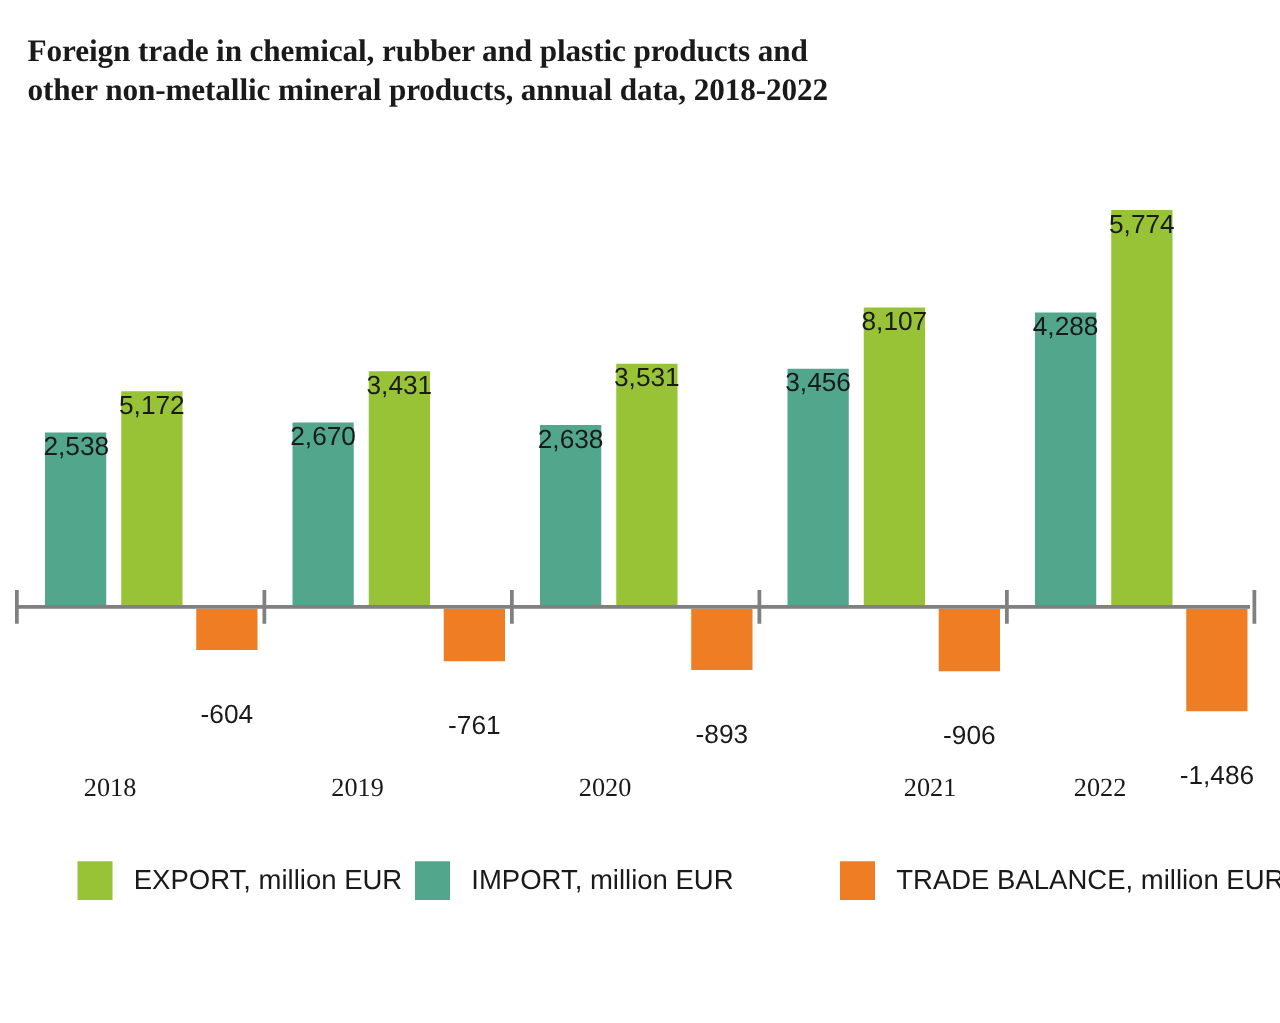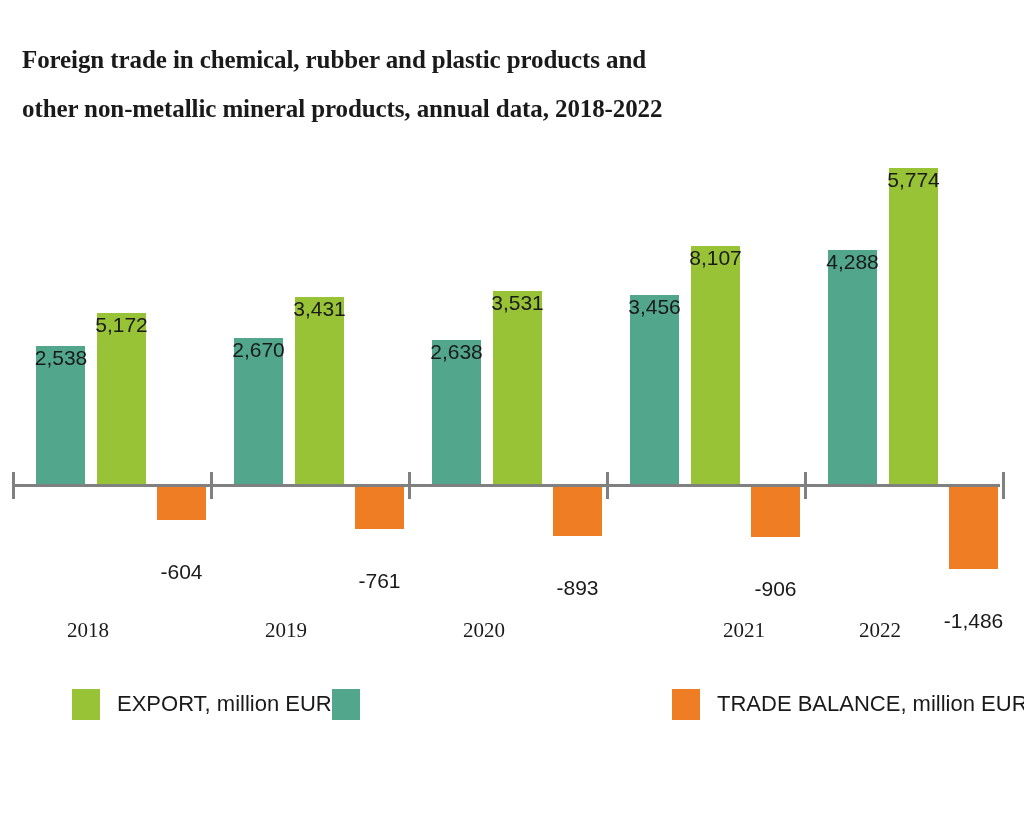--- a/index.html
+++ b/index.html
@@ -22,21 +22,21 @@
     left: 22px;
     top: 26px;
     width: 900px;
     font-family: "Liberation Serif", serif;
     font-weight: bold;
     font-size: 25px;
     line-height: 31px;
     color: #1a1a1a;
     letter-spacing: -0.1px;
   }
-  #chart-title .tline { display: block; margin-top: 18px; }
+  #chart-title .tline { display: block; }
 
   
   #plot {
     position: absolute;
     left: 0;
     top: 0;
     width: 1024px;
     height: 660px;
   }
 
@@ -185,26 +185,27 @@
     <div id="years-layer">
         <div class="year-label" style="left: 88px;">2018</div>
         <div class="year-label" style="left: 286px;">2019</div>
         <div class="year-label" style="left: 484px;">2020</div>
         <div class="year-label" style="left: 696px; margin-left: 48px;">2021</div>
         <div class="year-label" style="left: 880px;">2022</div>
       </div>
   </div>
 
   <div id="legend">
-      <div class="legend-item" style="left: 32px; padding-left: 40px;">
+      <div class="legend-item" style="left: 22px; padding-left: 40px;">
         <div class="legend-swatch" style="background: rgb(152, 195, 54);"></div>
         <div class="legend-label">EXPORT, million EUR</div>
       </div>
       <div class="legend-item" style="left: 332px;">
         <div class="legend-swatch" style="background: rgb(82, 166, 140);"></div>
+        <div class="legend-label">IMPORT, million EUR</div>
       </div>
       <div class="legend-item" style="left: 672px;">
         <div class="legend-swatch" style="background: rgb(238, 125, 35);"></div>
         <div class="legend-label">TRADE BALANCE, million EUR</div>
       </div>
     </div>
 
 
 </div>
 

